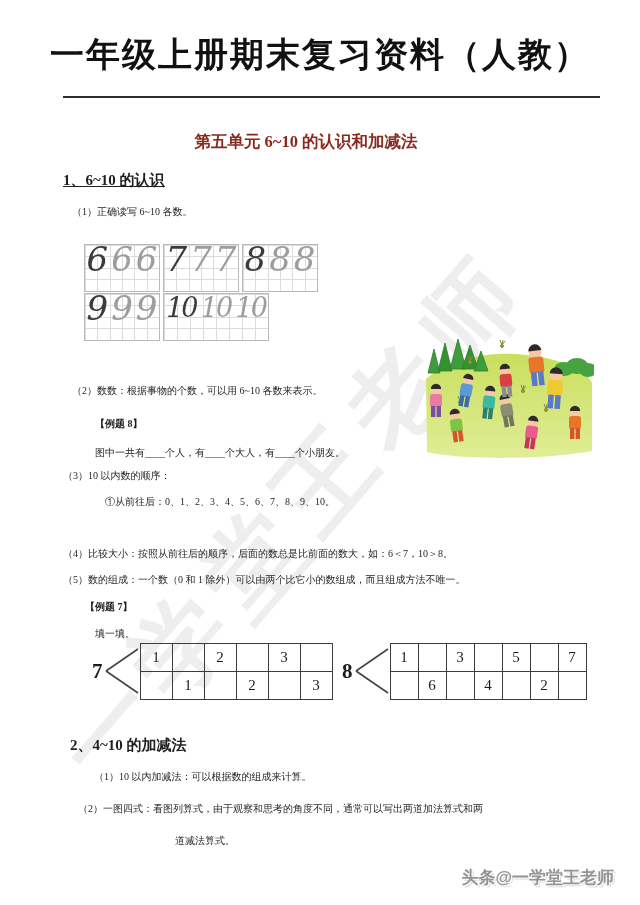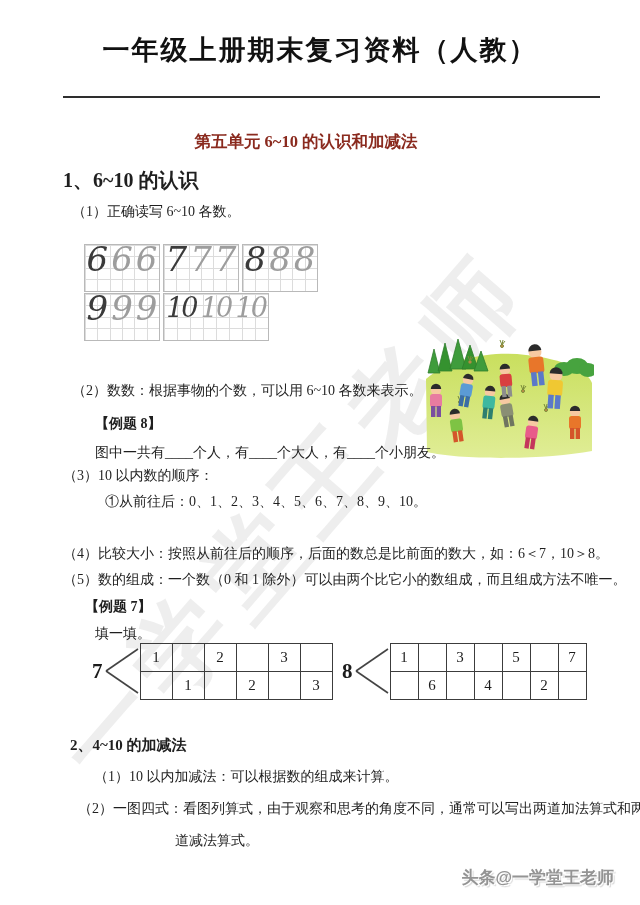--- a/index.html
+++ b/index.html
@@ -1,26 +1,26 @@
 <!DOCTYPE html>
 <html><head>
 <meta charset="utf-8">
 <style>
   html,body{margin:0;padding:0;background:#ffffff;}
   .page{position:relative;width:640px;height:905px;background:#ffffff;overflow:hidden;
         font-family:"Liberation Serif","DejaVu Serif",serif;color:#1c1c1c;}
 
   .abs{position:absolute;white-space:nowrap;}
 
-  .doc-title{top:32px;left:0;width:640px;text-align:center;font-size:27px;font-weight:700;
+  .doc-title{top:32px;left:0;width:640px;text-align:center;font-size:34px;font-weight:700;
              letter-spacing:2px;font-family:"Liberation Sans","DejaVu Sans",sans-serif;color:#111;}
   .title-rule{top:96px;left:63px;width:537px;height:2px;background:#2e2e2e;}
   .section-title{top:131px;left:0;width:612px;text-align:center;font-size:16.5px;font-weight:700;}
 
-  .line{font-size:14px;line-height:20px;color:#1f1f1f;}
+  .line{font-size:10px;line-height:20px;color:#1f1f1f;}
   .bold{font-weight:700;}
 
   
   .pg-row{position:absolute;display:flex;}
   .pg-block{position:relative;width:74px;height:46px;border:1px solid #b9b9b9;margin-right:3px;
     background-image:
       repeating-linear-gradient(to right,#dcdcdc 0 1px,transparent 1px 12.33px),
       repeating-linear-gradient(to bottom,#dcdcdc 0 1px,transparent 1px 11.4px);}
   .pg-block.wide{width:104px;
     background-image:
@@ -52,21 +52,21 @@
 <body>
 
 <div class="page">
 
   <div class="watermark">一学堂王老师</div>
 
   <div class="abs doc-title">一年级上册期末复习资料（人教）</div>
   <div class="abs title-rule"></div>
   <div class="abs section-title" style="color: rgb(138, 42, 30);">第五单元 6~10 的认识和加减法</div>
 
-  <div class="abs line bold" style="top:170px;left:63px;font-size:20px;">1、6~10 的认识</div>
+  <div class="abs line bold" style="top:170px;left:63px;font-size:15px;text-decoration:underline;">1、6~10 的认识</div>
   <div class="abs line" style="top:202px;left:72px;">（1）正确读写 6~10 各数。</div>
 
   <div class="pg-row" style="top:244px;left:84px;" id="pg-row-0">
       <div class="pg-block">
         <div class="pg-digits">
           <span class="first">6</span>
           <span>6</span>
           <span>6</span>
         </div>
       </div>

